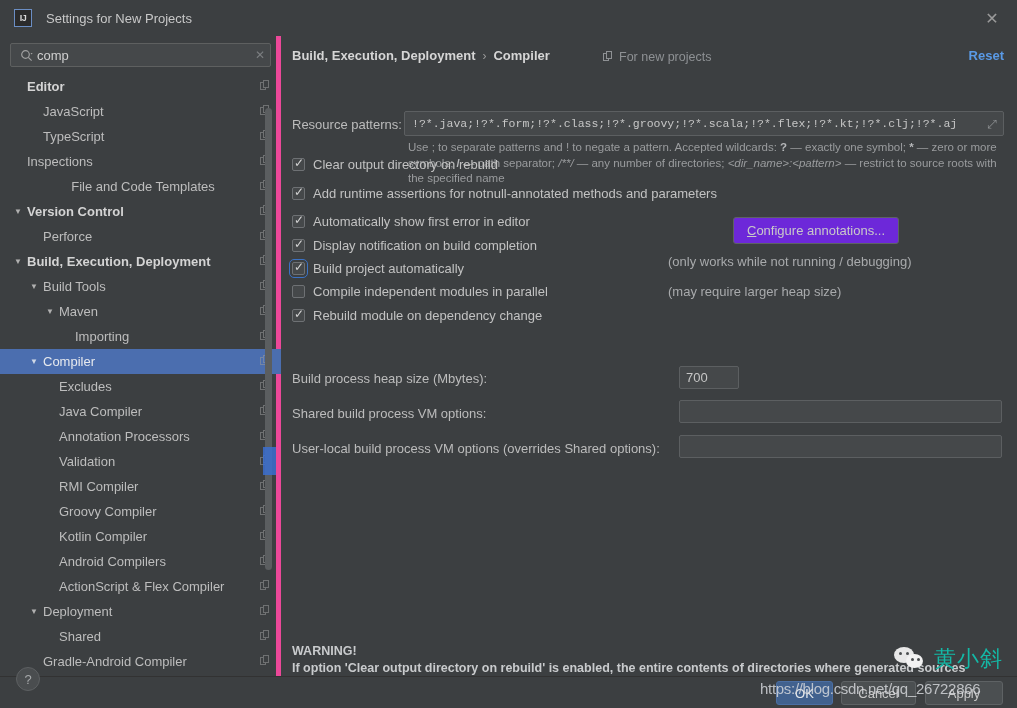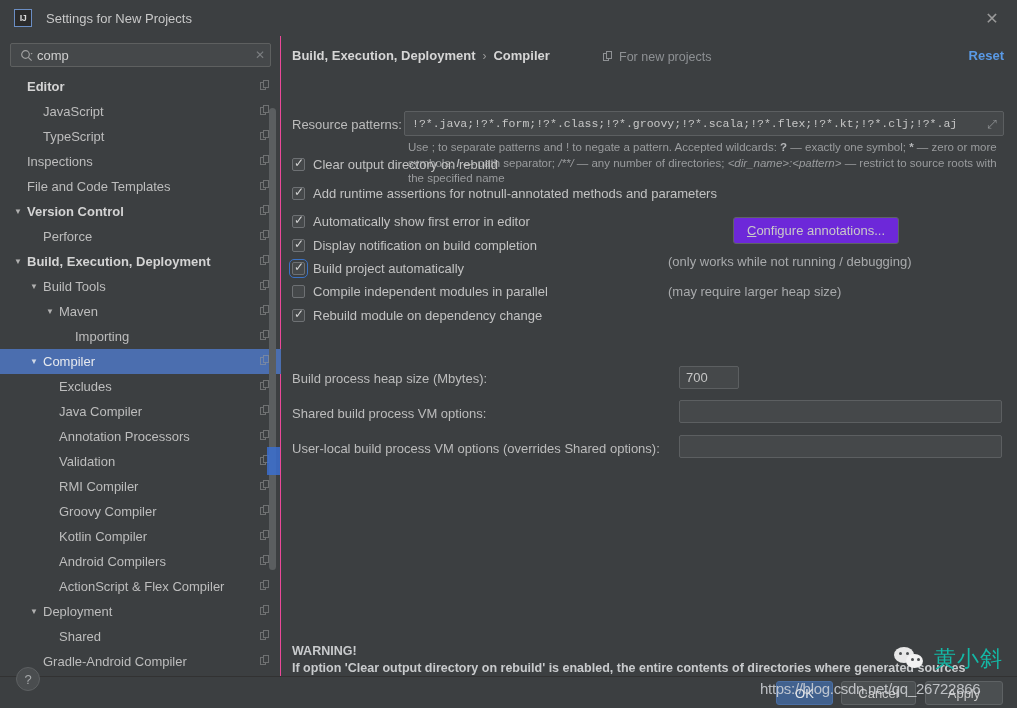--- a/index.html
+++ b/index.html
@@ -36,21 +36,21 @@
     position: absolute; right: 8px; top: 6px;
     width: 34px; height: 24px;
     display: flex; align-items: center; justify-content: center;
     color: #9a9a9a; font-size: 16px; cursor: pointer;
   }
 
   
   #sidebar {
     position: absolute; left: 0; top: 36px; width: 281px; height: 640px;
     background: #3c3f41;
-    border-right: 1px solid #ec4899;
+    border-right: 5px solid #ec4899;
   }
   #search-wrap {
     position: absolute; left: 10px; top: 7px; width: 261px; height: 24px;
     background: #45484a; border: 1px solid #5e6060; border-radius: 2px;
     display: flex; align-items: center;
   }
   #search-icon {
     width: 22px; margin-left: 4px; color: #a0a0a0; font-size: 12px;
     display: flex; align-items: center; justify-content: center;
   }
@@ -293,21 +293,21 @@
           </span>
         </div>
         <div class="tree-row" style="padding-left: 12px;">
           <span class="arrow hidden">▼</span>
           <span>Inspections</span>
           <span class="copy-ic">
             <i class="b1"></i>
             <i class="b2"></i>
           </span>
         </div>
-        <div class="tree-row" style="padding-left: 12px;">
+        <div class="tree-row" style="padding-left: 12px; justify-content: center;">
           <span class="arrow hidden">▼</span>
           <span>File and Code Templates</span>
           <span class="copy-ic">
             <i class="b1"></i>
             <i class="b2"></i>
           </span>
         </div>
         <div class="tree-row bold" style="padding-left: 12px;">
           <span class="arrow">▼</span>
           <span>Version Control</span>

